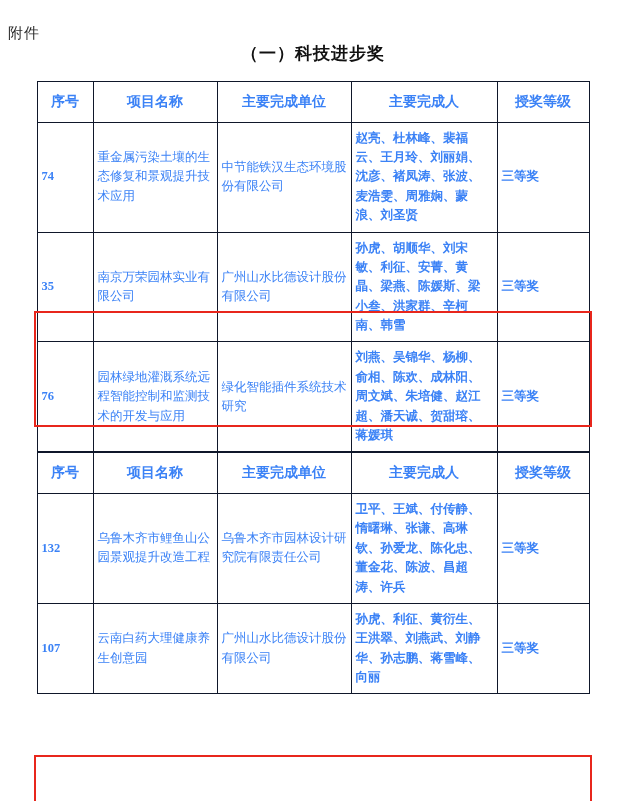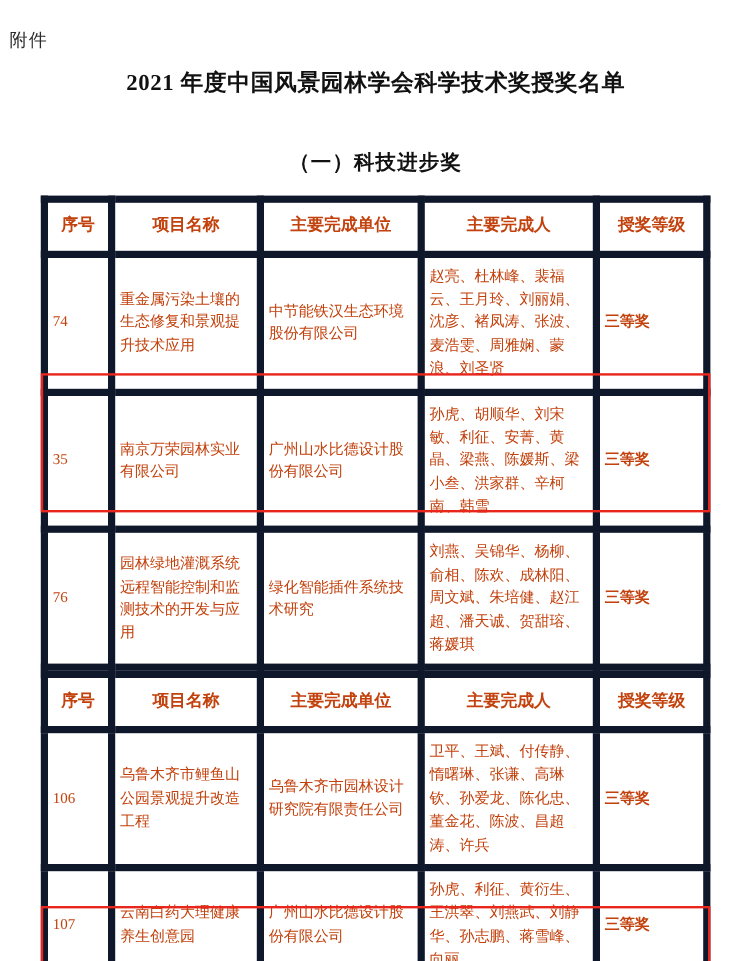--- a/index.html
+++ b/index.html
@@ -50,65 +50,64 @@
   .sec2-title { padding: 34px 0 16px 0; }
 
   table.award-table {
     border-collapse: collapse;
     width: 552px;
     margin: 0 auto;
     table-layout: fixed;
   }
   table.award-table th,
   table.award-table td {
-    border: 6px solid #0f172a;
+    border: 1px solid #0f172a;
     vertical-align: middle;
     font-size: 12.5px;
     line-height: 1.55;
     padding: 6px 4px;
-    color: #c2410c;
+    color: #3b82f6;
   }
   table.award-table th {
     font-weight: bold;
     font-size: 14px;
     padding: 9px 4px;
     background: #ffffff;
   }
   col.c-no     { width: 56px; }
   col.c-name   { width: 124px; }
   col.c-unit   { width: 134px; }
   col.c-people { width: 146px; }
   col.c-level  { width: 92px; }
 
-  td.no-cell { font-size: 13px; }
+  td.no-cell { font-size: 13px; font-weight: bold; }
   td.level-cell { font-size: 12.5px; font-weight: bold; }
   td.name-cell { font-size: 13px; }
   td.unit-cell { font-size: 12.5px; font-family: Liberation Serif, serif; }
-  td.people-cell { font-size: 12.5px; }
+  td.people-cell { font-size: 12.5px; font-weight: bold; }
 
   
   .hl-box {
     position: absolute;
     border: 2px solid #e8261c;
     box-sizing: border-box;
     pointer-events: none;
   }
   #hl1 { left: 34px; top: 274px;  width: 558px; height: 73px; }
   #hl2 { left: 34px; top: 632px;  width: 558px; height: 74px; }
 
   .tbl-wrap { position: relative; }
 </style>
 </head>
 <body>
 
 <div class="page">
 
   <div class="attach-label">附件</div>
 
-  <h1 class="doc-title">2021 年度中国风景园林学会科学技术奖授奖名单</h1>
 
   <div class="section-title sec1-title">（一）科技进步奖</div>
 
   <div class="tbl-wrap">
     <table class="award-table">
       <colgroup>
         <col class="c-no">
           <col class="c-name">
           <col class="c-unit">
           <col class="c-people">
@@ -163,21 +162,21 @@
         <tr>
           <th>序号</th>
           <th>项目名称</th>
           <th>主要完成单位</th>
           <th>主要完成人</th>
           <th>授奖等级</th>
         </tr>
       </thead>
       <tbody>
         <tr>
-          <td class="no-cell">106</td>
+          <td class="no-cell">132</td>
           <td class="name-cell">乌鲁木齐市鲤鱼山公园景观提升改造工程</td>
           <td class="unit-cell">乌鲁木齐市园林设计研究院有限责任公司</td>
           <td class="people-cell">卫平、王斌、付传静、惰曙琳、张谦、高琳钦、孙爱龙、陈化忠、董金花、陈波、昌超涛、许兵</td>
           <td class="level-cell">三等奖</td>
         </tr>
         <tr>
           <td class="no-cell">107</td>
           <td class="name-cell">云南白药大理健康养生创意园</td>
           <td class="unit-cell">广州山水比德设计股份有限公司</td>
           <td class="people-cell">孙虎、利征、黄衍生、王洪翠、刘燕武、刘静华、孙志鹏、蒋雪峰、向丽</td>

